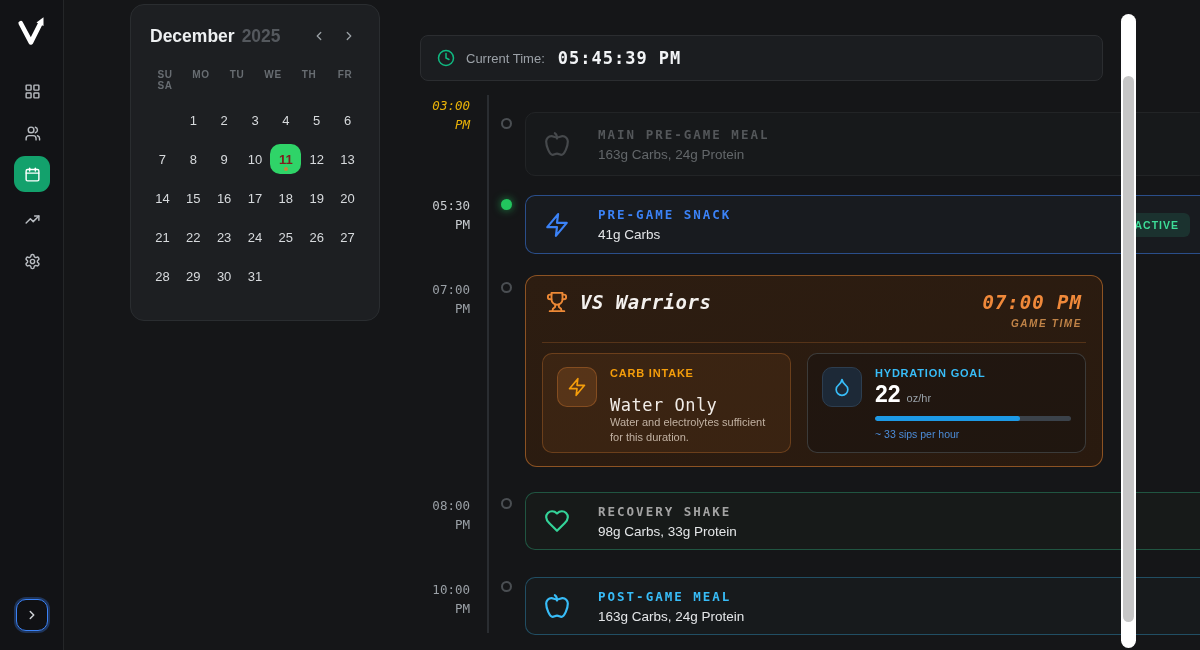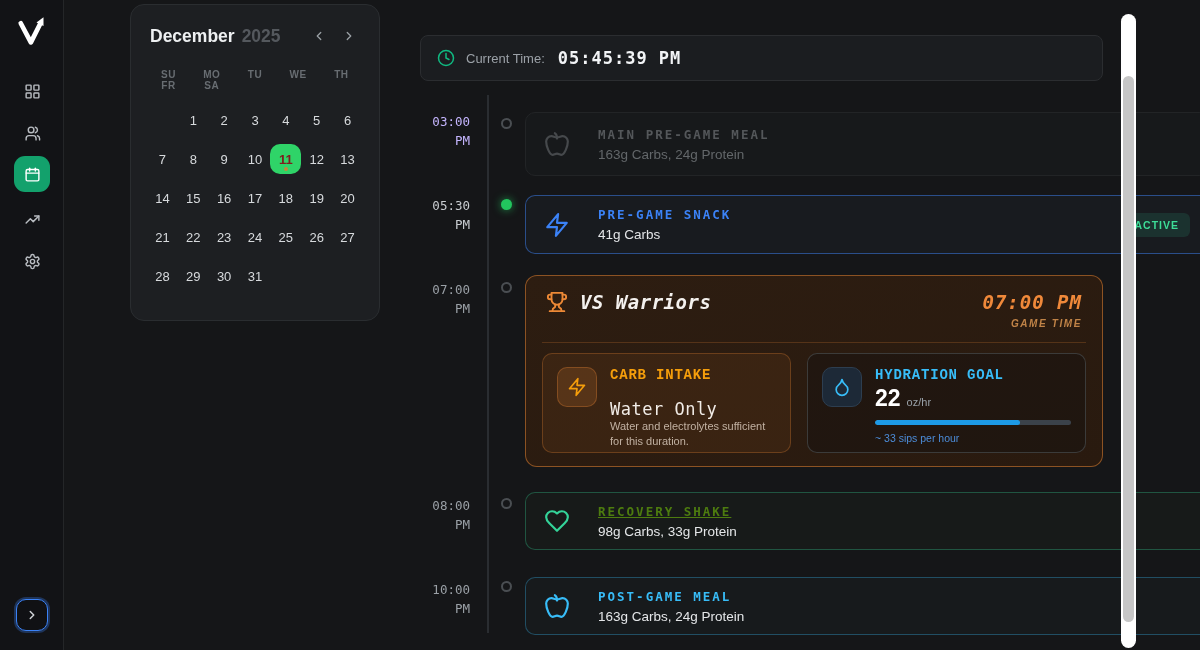--- a/index.html
+++ b/index.html
@@ -18,52 +18,52 @@
   .expand svg { width:14px; height:14px; }
 
   
   .calendar { position:absolute; left:130px; top:4px; width:250px; height:317px; background:#1d1f22; border:1px solid #2a2d30; border-radius:14px; padding:20px 16px; }
   .cal-head { display:flex; justify-content:space-between; align-items:center; padding:0 3px; }
   .month { font-size:17.5px; font-weight:700; color:#eef0f2; }
   .year { font-size:17.5px; font-weight:700; color:#54585d; margin-left:7px; }
   .cal-nav { display:flex; gap:8px; }
   .cal-nav button { background:none; border:none; color:#9aa0a5; width:22px; height:22px; display:flex; align-items:center; justify-content:center; cursor:pointer; }
   .cal-nav svg { width:14px; height:14px; }
-  .weekdays { display:grid; grid-template-columns:repeat(5,1fr); margin-top:22px; }
+  .weekdays { display:grid; grid-template-columns:repeat(6,1fr); margin-top:22px; }
   .weekdays span { text-align:center; font-size:10px; font-weight:700; color:#686d72; letter-spacing:.6px; }
   .days { display:grid; grid-template-columns:repeat(7,1fr); row-gap:9px; margin-top:14px; }
   .day { height:30px; display:flex; align-items:center; justify-content:center; font-size:13px; font-weight:500; color:#d7dadd; position:relative; cursor:pointer; border-radius:10px; }
   .day.sel { background:#2fd468; color:#7f1d1d; font-weight:700; }
   .daydot { position:absolute; bottom:3px; left:50%; margin-left:-2px; width:4px; height:4px; border-radius:50%; background:#c08a3e; }
 
   
   .content { position:absolute; left:420px; top:0; width:683px; height:650px; }
   .timebar { position:absolute; left:0; top:35px; width:683px; height:46px; background:#1b1d20; border:1px solid #2b2d30; border-radius:8px; display:flex; align-items:center; padding:8px 16px; gap:11px; }
   .clock { display:flex; color:#10b981; }
   .clock svg { width:18px; height:18px; }
   .tlabel { font-size:13px; color:#9ba1a7; }
   .tvalue { font-family:"DejaVu Sans Mono", monospace; font-weight:700; font-size:17px; color:#f2f4f6; letter-spacing:1px; margin-left:2px; }
 
   .tl-line { position:absolute; left:67px; top:95px; width:2px; height:538px; background:#2a2d31; }
   .tltime { position:absolute; left:0; width:50px; text-align:right; font-family:"DejaVu Sans Mono", monospace; font-size:12.5px; font-weight:500; line-height:19px; color:#9aa0a6; }
   .tltime span { display:block; }
-  .t0 { top:112px; color:#c4b5fd; } .t1 { top:196px; color:#c8ccd0; } .t2 { top:280px; } .t3 { top:496px; } .t4 { top:580px; }
+  .t0 { top:96px; color:#eab308;font-style:italic; } .t1 { top:196px; color:#c8ccd0; } .t2 { top:280px; } .t3 { top:496px; } .t4 { top:580px; }
   .tldot { position:absolute; left:81px; width:11px; height:11px; border-radius:50%; border:2px solid #4a4e52; background:transparent; }
   .d0 { top:118px; } .d1 { top:199px; border:none; background:#22c55e; box-shadow:0 0 8px rgba(34,197,94,.7); } .d2 { top:282px; } .d3 { top:498px; } .d4 { top:581px; }
 
   .ecard { position:absolute; left:105px; width:684px; display:flex; align-items:center; gap:28px; padding:0 18px; border-radius:10px; background:#1a1c1f; border:1px solid #26282b; cursor:pointer; }
   .c0 { top:112px; height:64px; background:#17191b; border-color:#222426; }
   .c1 { top:195px; height:59px; background:#181b1f; border-color:rgba(59,130,246,.5); }
   .c3 { top:492px; height:58px; background:#171a19; border-color:rgba(52,211,153,.32); }
   .c4 { top:577px; height:58px; background:#171a1c; border-color:rgba(56,189,248,.32); }
   .eicon { display:flex; flex:none; }
   .eicon svg { width:26px; height:26px; }
   .c0 .eicon { color:#46494c; } .c1 .eicon { color:#3b82f6; } .c3 .eicon { color:#34d399; } .c4 .eicon { color:#38bdf8; }
   .etitle { font-family:"DejaVu Sans Mono", monospace; font-weight:700; font-size:12.5px; letter-spacing:2px; }
-  .c0 .etitle { color:#54575a; } .c1 .etitle { color:#3b82f6; } .c3 .etitle { color:#4d7c0f;text-decoration:underline; } .c4 .etitle { color:#38bdf8; }
+  .c0 .etitle { color:#54575a; } .c1 .etitle { color:#3b82f6; } .c3 .etitle { color:#a3a3a3; } .c4 .etitle { color:#38bdf8; }
   .esub { font-size:13.5px; color:#e4e6e8; margin-top:5px; }
   .c0 .esub { color:#63676a; }
   .badge { margin-left:auto; background:rgba(52,211,153,.13); border-radius:6px; padding:6px 11px; color:#3ddc97; font-size:10.5px; font-weight:700; letter-spacing:1px; }
 
   
   .gcard { position:absolute; left:105px; top:275px; width:578px; height:192px; border-radius:12px; background:linear-gradient(160deg,#2d1d11,#291a0f); border:1px solid rgba(237,137,54,.5); cursor:pointer; }
   .ghead { display:flex; justify-content:space-between; align-items:flex-start; padding:15px 20px 0;font-style:italic; }
   .gl { display:flex; align-items:center; gap:12px; }
   .gtrophy { display:flex; color:#ed8936; }
   .gtrophy svg { width:22px; height:22px; }
@@ -73,21 +73,21 @@
   .gtlabel { font-size:10px; font-weight:700; color:#c08347; letter-spacing:1.6px; margin-top:5px; }
   .gdivider { height:1px; background:rgba(237,137,54,.22); margin:13px 16px 0; }
   .gbody { display:grid; grid-template-columns:1fr 1fr; gap:16px; padding:10px 16px 0; }
   .subcard { height:100px; border-radius:10px; padding:13px 14px; display:flex; gap:13px; cursor:pointer; }
   .carb { background:rgba(237,137,54,.08); border:1px solid rgba(237,137,54,.28); }
   .hydro { background:rgba(10,14,18,.30); border:1px solid rgba(160,190,215,.22); }
   .sicon { width:40px; height:40px; border-radius:10px; display:flex; align-items:center; justify-content:center; flex:none; }
   .sicon svg { width:20px; height:20px; }
   .sicon.orange { background:rgba(237,137,54,.16); border:1px solid rgba(237,137,54,.3); color:#f59e0b; }
   .sicon.blue { background:#1d2937; border:1px solid #2d3e50; color:#38bdf8; }
-  .slabel { font-size:14px; font-weight:700; letter-spacing:.8px;font-family:Liberation Mono, monospace; }
+  .slabel { font-size:11px; font-weight:700; letter-spacing:.8px; }
   .slabel.o { color:#f59e0b; } .slabel.b { color:#38bdf8; }
   .svalue { font-family:"DejaVu Sans Mono", monospace; font-size:17px; color:#f1ece7; margin-top:16px; letter-spacing:.5px; }
   .sdesc { font-size:11px; color:#c1b1a2; line-height:1.38; max-width:208px; }
   .hval { margin-top:2px; }
   .hnum { font-size:23px; font-weight:700; color:#ffffff; }
   .hunit { font-size:11px; color:#99a1a8; margin-left:6px; }
   .hbar { height:5px; border-radius:3px; background:#3b424a; margin-top:8px; width:196px; overflow:hidden; }
   .hfill { height:100%; border-radius:3px; background:#1d9ae6; width:0; }
   .hnote { font-size:10.5px; color:#4c8cd8; margin-top:7px; }
 

